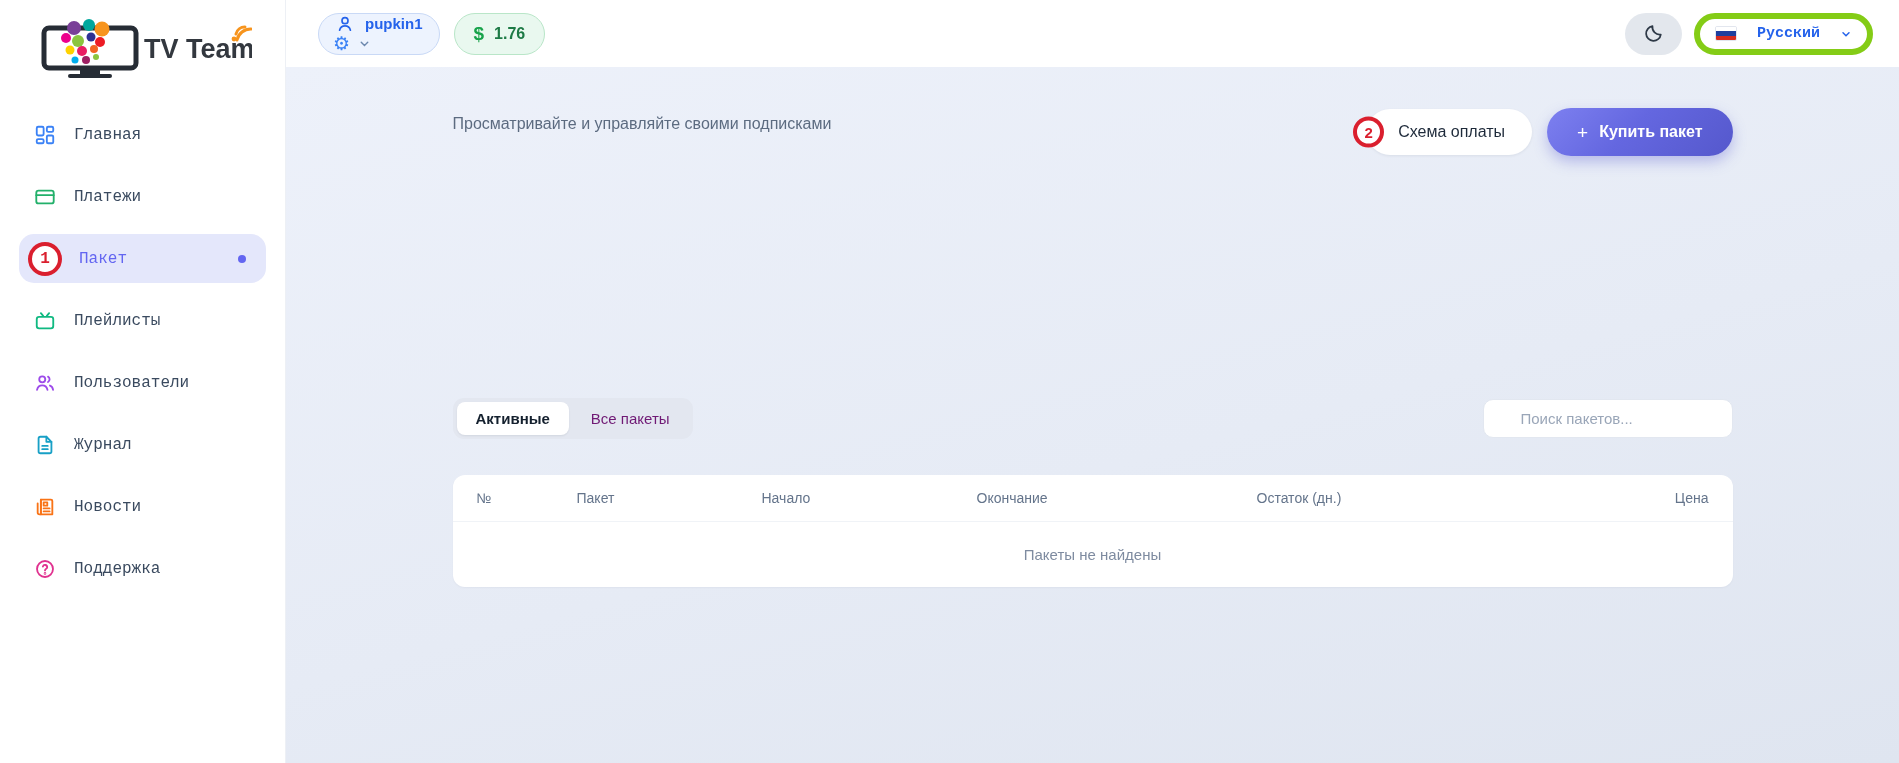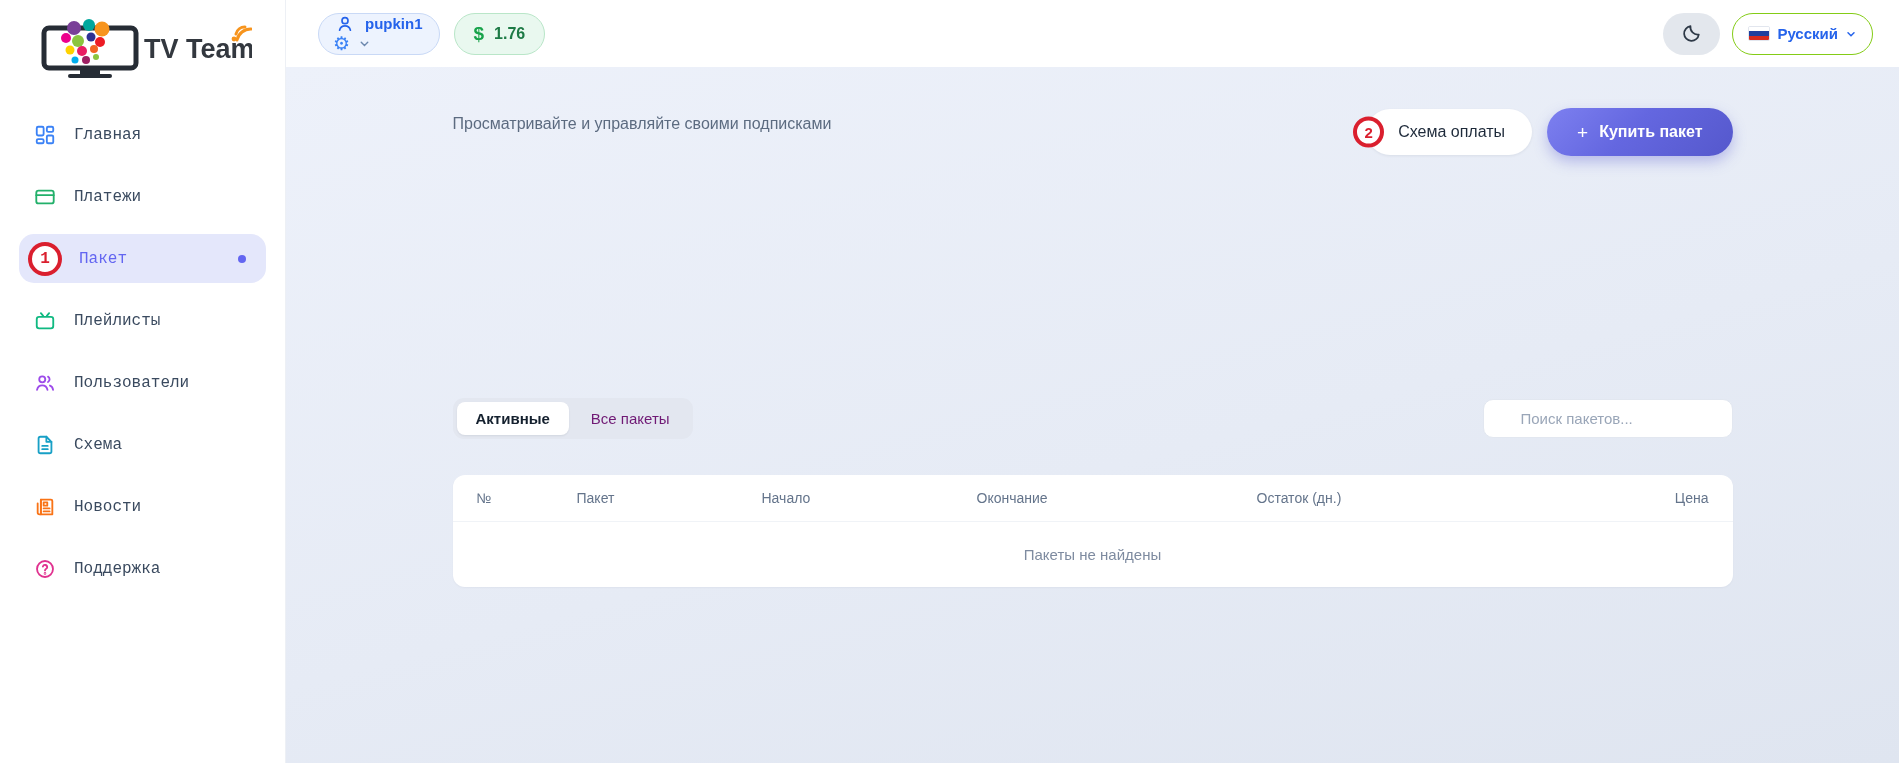--- a/index.html
+++ b/index.html
@@ -30,22 +30,22 @@
   .user-div { width:1px; background:#c9d9f6; }
   .user-right { display:flex; align-items:center; gap:8px; padding:0 14px; cursor:pointer; }
   .gear { color:#3b82f6; font-size:19px; line-height:1; }
   .balance-pill { margin-left:14px; height:42px; border-radius:21px; background:#e9f8ef; border:1px solid #b9e6c8;
                   display:flex; align-items:center; gap:10px; padding:0 19px; cursor:pointer; }
   .cur { color:#17a34a; font-size:19px; font-weight:700; }
   .amt { color:#1d7a45; font-size:16px; font-weight:700; }
   .top-right { margin-left:auto; display:flex; align-items:center; gap:12px; }
   .theme-btn { width:57px; height:42px; border-radius:21px; background:#e3e7ed; display:flex; align-items:center;
                justify-content:center; cursor:pointer; border:none; }
-  .lang-pill { height:42px; border-radius:21px; background:#fff; border:1px solid #84cc16; display:flex;
-               align-items:center; gap:7px; padding:0 15px; cursor:pointer; }
+  .lang-pill { height:42px; border-radius:21px; background:#fff; border:6px solid #84cc16; display:flex;
+               align-items:center; gap:20px; padding:0 15px; cursor:pointer;font-family:Liberation Mono, monospace; }
   .flag { width:22px; height:15px; border-radius:2px; overflow:hidden; border:1px solid #e2e6ee; display:flex; flex-direction:column; }
   .flag i { flex:1; display:block; }
   .flag .f-w { background:#fff; } .flag .f-b { background:#1e3f9e; } .flag .f-r { background:#d52b1e; }
   .lang-label { color:#2563eb; font-weight:700; font-size:15px; }
 
   
   .content { flex:1; background:linear-gradient(165deg,#edf1fa 0%,#e6ebf5 55%,#dfe5f0 100%); }
   .container { width:1280px; margin:0 auto; padding-top:39px; }
   .page-head { display:flex; justify-content:space-between; align-items:flex-start; }
   .page-title { font-size:30px; font-weight:800; color:#0c1525; letter-spacing:-.4px; }
@@ -163,21 +163,21 @@
 
       <div class="nav-item">
         <span class="ico">
           <svg width="22" height="22" viewBox="0 0 24 24" fill="none" stroke="#18a0c6" stroke-width="2" stroke-linecap="round" stroke-linejoin="round">
               <path d="M13.5 3H7a2 2 0 0 0-2 2v14a2 2 0 0 0 2 2h10a2 2 0 0 0 2-2V8.5L13.5 3z"></path>
               <path d="M13.5 3v5.5H19"></path>
               <line x1="9" y1="13" x2="15" y2="13"></line>
               <line x1="9" y1="16.5" x2="15" y2="16.5"></line>
             </svg>
         </span>
-        <span>Схема</span>
+        <span>Журнал</span>
       </div>
 
       <div class="nav-item">
         <span class="ico">
           <svg width="22" height="22" viewBox="0 0 24 24" fill="none" stroke="#f97316" stroke-width="2" stroke-linecap="round" stroke-linejoin="round">
               <path d="M7.5 4h11a1.5 1.5 0 0 1 1.5 1.5V20H7.5z"></path>
               <path d="M7.5 4v16H6a2 2 0 0 1-2-2V8"></path>
               <rect x="10.5" y="7" width="4" height="3.5"></rect>
               <line x1="10.5" y1="13.5" x2="17" y2="13.5"></line>
               <line x1="10.5" y1="16.8" x2="17" y2="16.8"></line>

